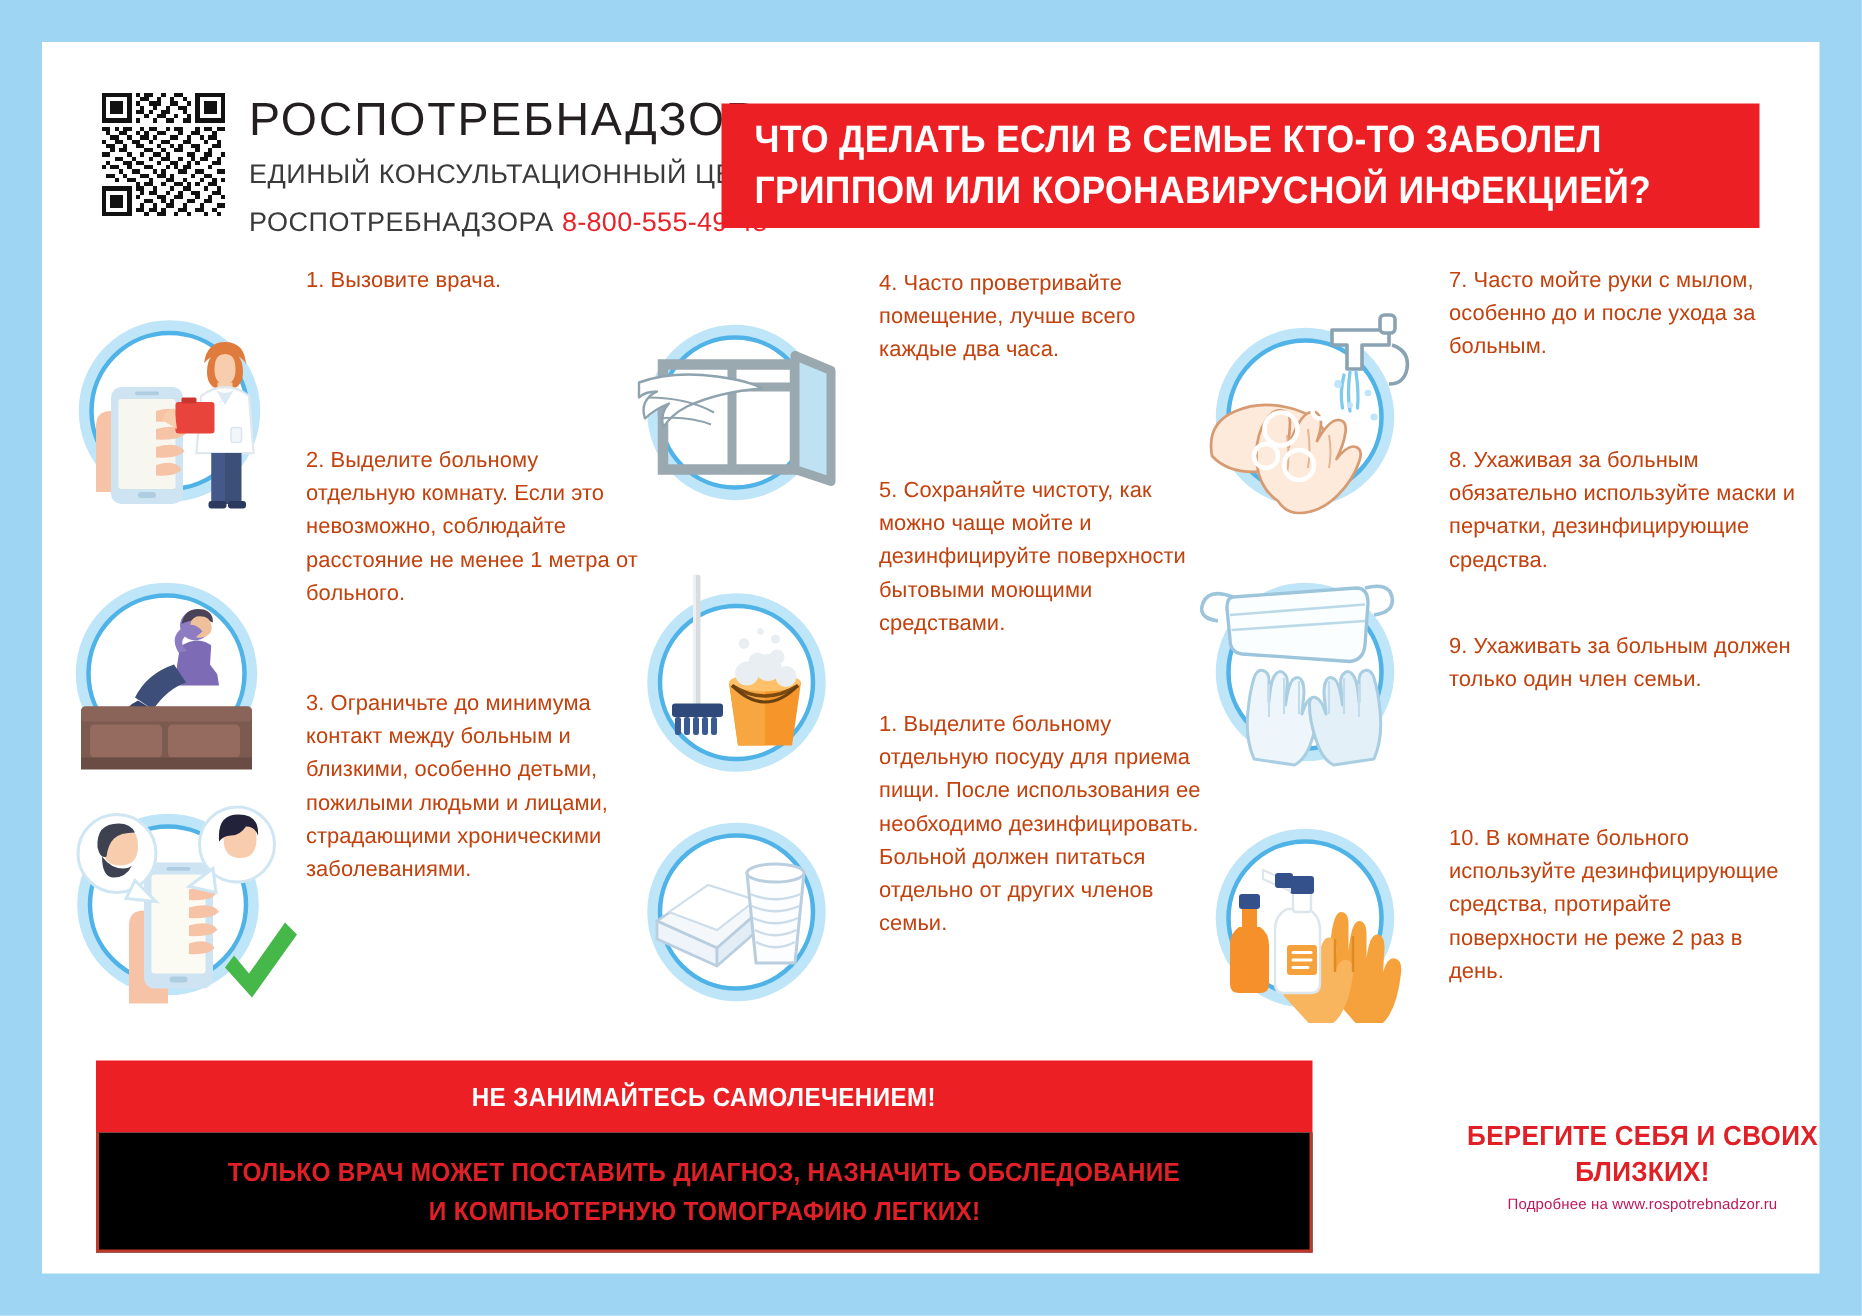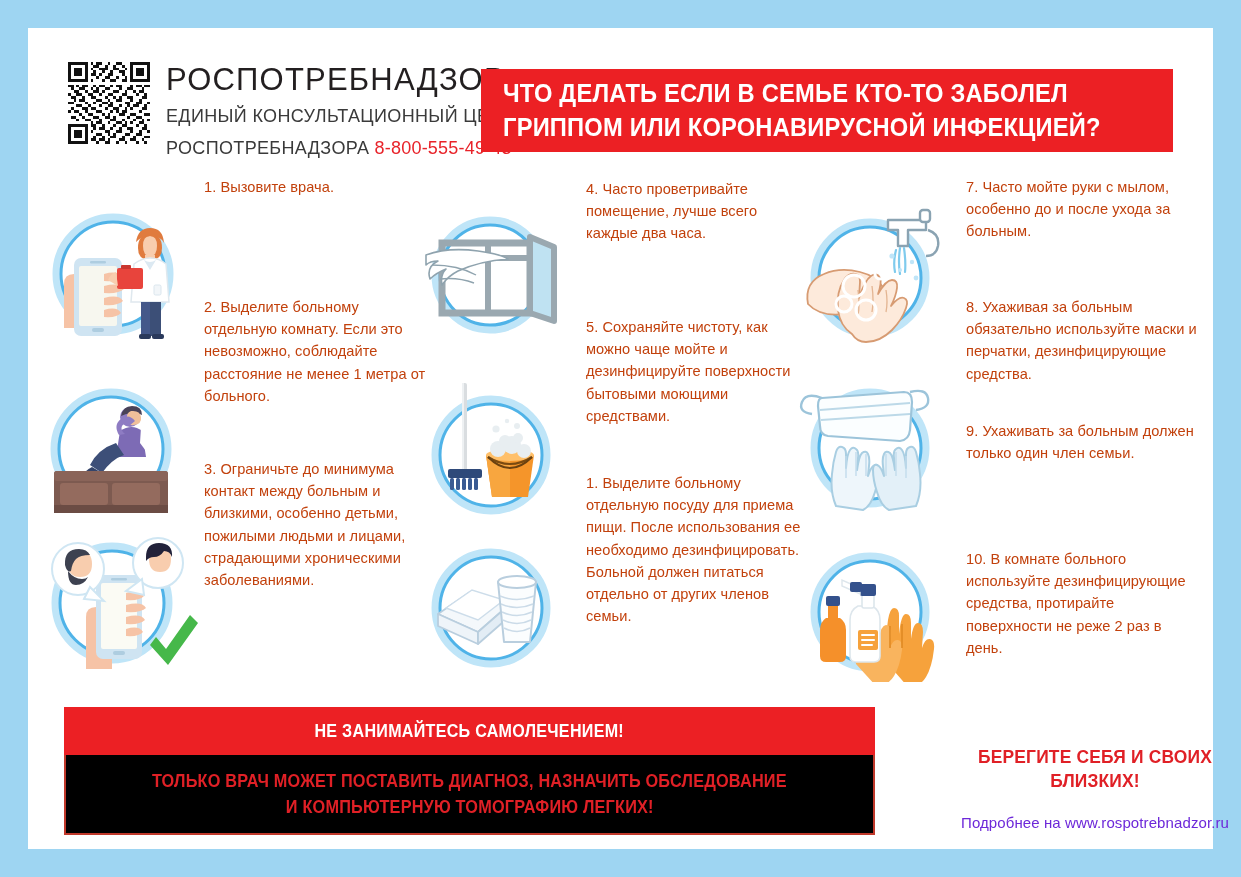--- a/index.html
+++ b/index.html
@@ -83,21 +83,21 @@
     color: #e02026; font-size: 17.5px; font-weight: bold; line-height: 1.5;
     letter-spacing: 0.2px; transform: scaleX(0.93); white-space: nowrap;
   }
 
   .care { position: absolute; left: 922px; top: 62px; width: 290px; text-align: center; }
   .care .l {
     color: #e02026; font-size: 18.5px; font-weight: bold; line-height: 1.28;
     letter-spacing: 0.2px; transform: scaleX(0.94);
   }
   .care .site {
-    margin-top: 22px; color: #6d28d9; font-size: 15px; letter-spacing: 0.1px;
+    margin-top: 6px; color: #be185d; font-size: 10px; letter-spacing: 0.1px;
   }
 </style>
 </head>
 <body>
 
 <div class="poster">
 
   <div class="header">
 
     <div class="brand">

